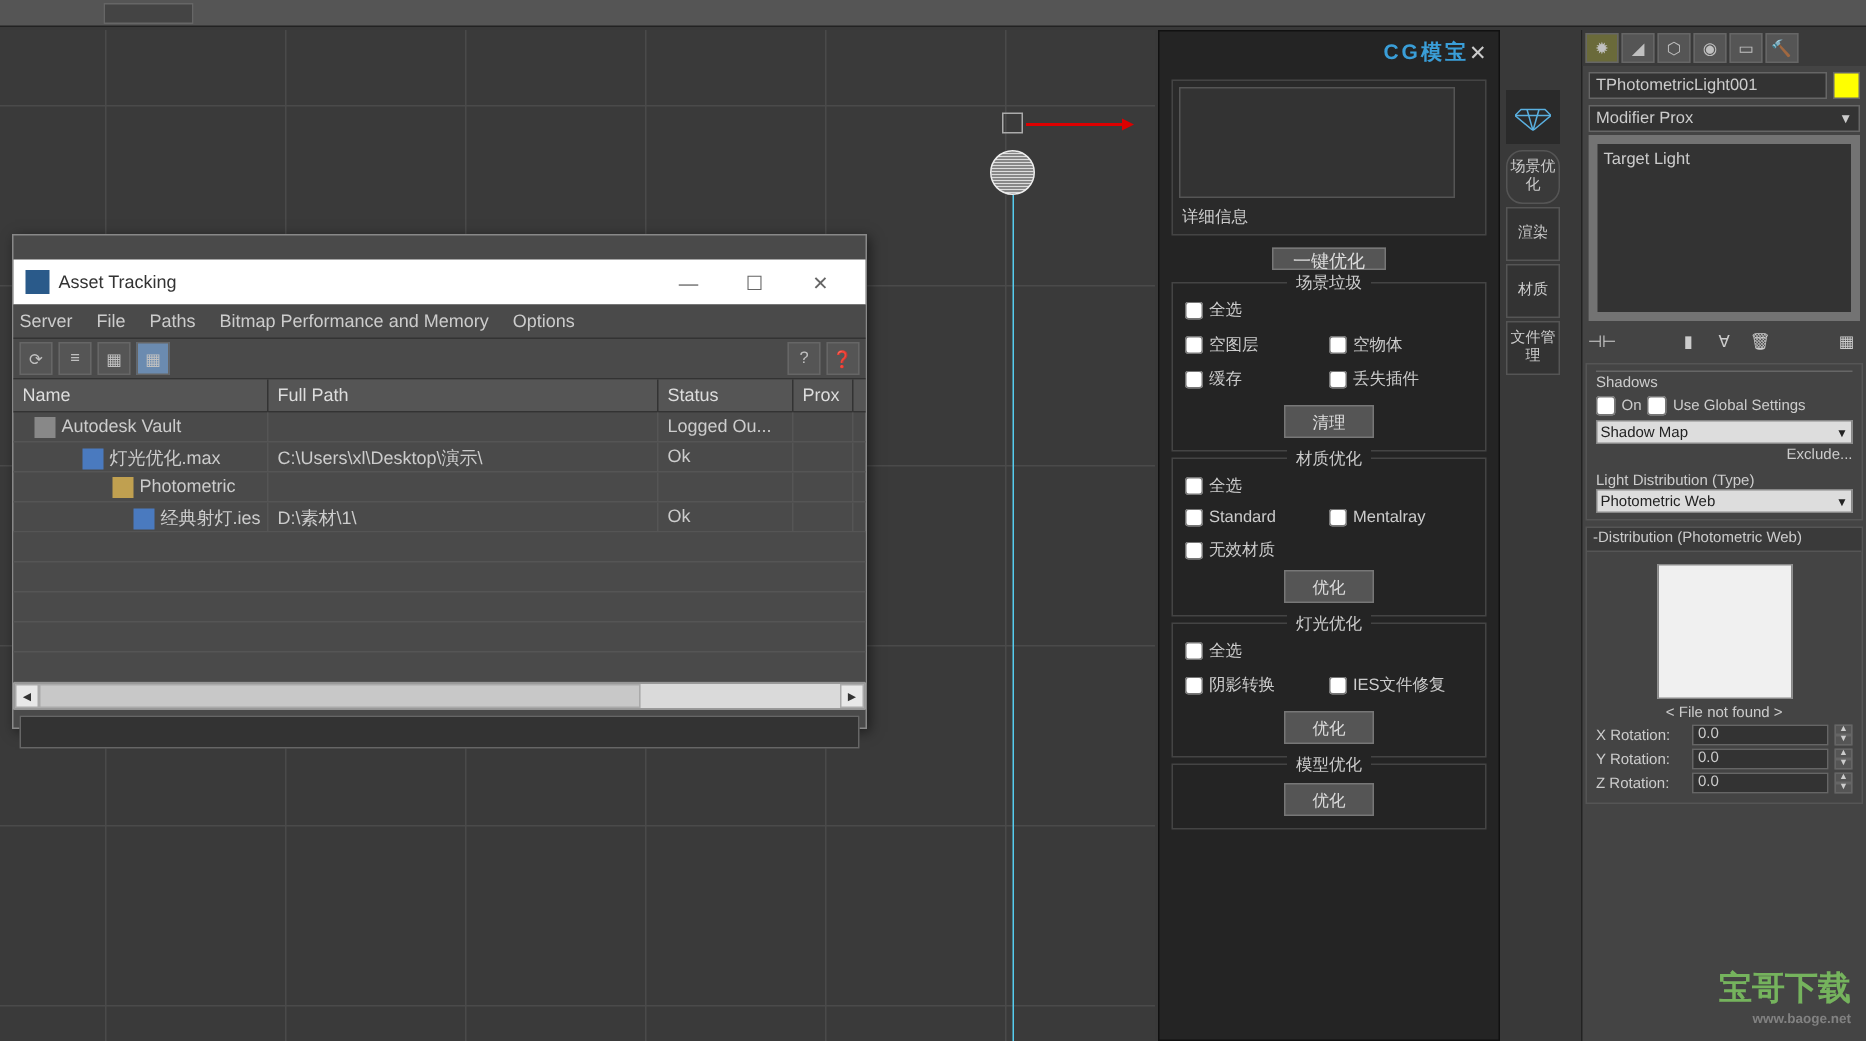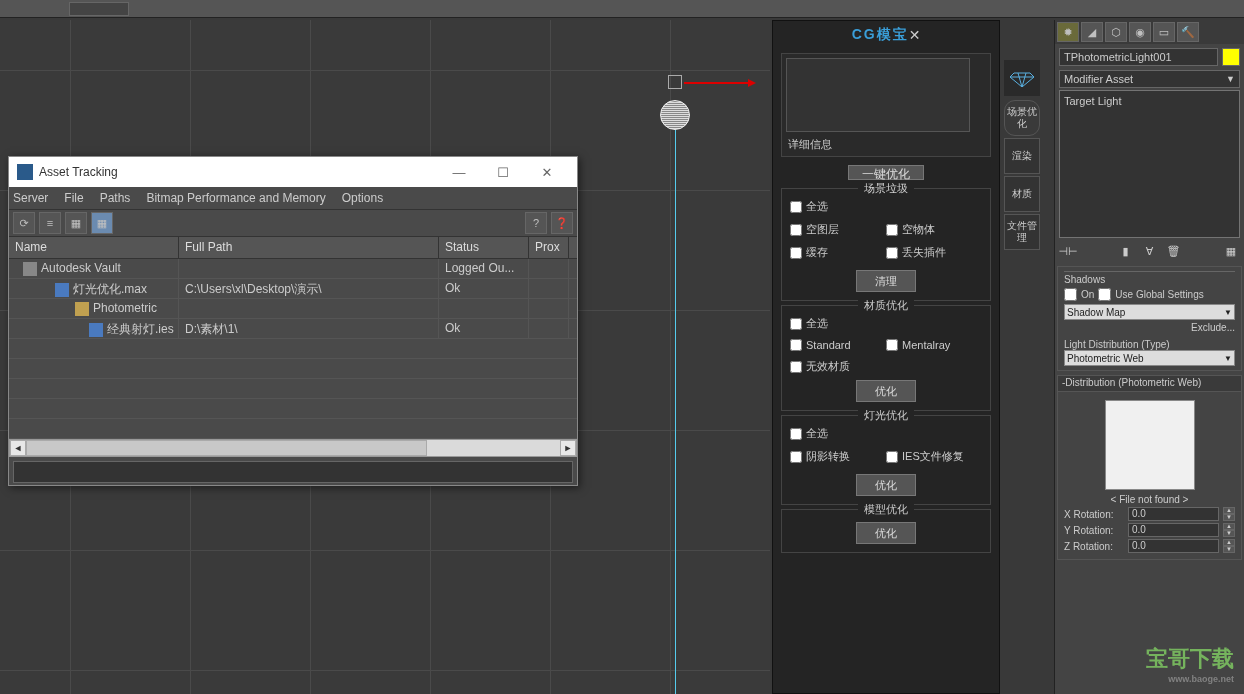--- a/index.html
+++ b/index.html
@@ -15,21 +15,21 @@
 .grid-line-v { position: absolute; top: 0; bottom: 0; width: 1px; background: #4a4a4a; }
 .grid-line-h { position: absolute; left: 0; right: 0; height: 1px; background: #4a4a4a; }
 .axis-red { position: absolute; height: 2px; background: #d00; }
 .axis-red::after { content: ''; position: absolute; right: -6px; top: -3px; border: 4px solid transparent; border-left: 8px solid #d00; }
 .axis-cyan { position: absolute; width: 1px; background: #55ccee; }
 .light-obj { position: absolute; width: 30px; height: 30px; border-radius: 50%; background: repeating-linear-gradient(0deg,#ddd,#ddd 1px,#888 1px,#888 2px), repeating-linear-gradient(90deg,#ddd,#ddd 1px,#888 1px,#888 2px); border: 1px solid #eee; }
 .light-target { position: absolute; width: 14px; height: 14px; border: 1px solid #aaa; }
 
 
 .asset-win { position: absolute; top: 156px; left: 8px; width: 570px; height: 330px; background: #4a4a4a; border: 1px solid #888; box-shadow: 2px 2px 8px rgba(0,0,0,0.5); }
-.asset-titlebar { height: 30px; background: #fff; display: flex; align-items: center; padding: 0 8px; color: #333; }
+.asset-titlebar { height: 30px; background: #fff; display: flex; align-items: center; padding: 0 8px; color: #333; margin-top: 16px; }
 .asset-titlebar .icon { width: 16px; height: 16px; background: #2a5a8a; margin-right: 6px; }
 .asset-titlebar .title { flex: 1; font-size: 12px; }
 .asset-titlebar .win-btn { width: 44px; height: 28px; display: flex; align-items: center; justify-content: center; color: #666; font-size: 13px; cursor: pointer; }
 .asset-menubar { height: 22px; background: #4a4a4a; display: flex; align-items: center; padding: 0 4px; gap: 16px; }
 .asset-menubar span { color: #ccc; font-size: 12px; cursor: pointer; }
 .asset-toolbar { height: 28px; background: #4a4a4a; border-top: 1px solid #333; border-bottom: 1px solid #333; display: flex; align-items: center; padding: 0 4px; gap: 4px; }
 .asset-toolbar .tb-btn { width: 22px; height: 22px; background: #555; border: 1px solid #666; display: flex; align-items: center; justify-content: center; font-size: 11px; }
 .asset-toolbar .tb-btn.active { background: #6b8bb0; }
 .asset-toolbar .spacer { flex: 1; }
 .asset-table { width: 100%; }
@@ -50,21 +50,21 @@
 .asset-empty-rows { height: 100px; background: #4a4a4a; }
 .asset-empty-rows > div { height: 20px; border-bottom: 1px solid #555; }
 .asset-scrollbar { height: 18px; background: #dadada; border: 1px solid #999; display: flex; align-items: center; }
 .asset-scrollbar .sb-btn { width: 16px; height: 16px; background: #e8e8e8; border: 1px solid #aaa; display: flex; align-items: center; justify-content: center; font-size: 9px; color: #333; }
 .asset-scrollbar .sb-track { flex: 1; height: 16px; background: #dadada; position: relative; }
 .asset-scrollbar .sb-thumb { position: absolute; left: 0; width: 75%; height: 100%; background: #c8c8c8; border: 1px solid #aaa; }
 .asset-input { margin: 4px; height: 22px; background: #333; border: 1px solid #666; width: calc(100% - 8px); }
 
 
 .cg-panel { position: absolute; top: 20px; left: 772px; width: 228px; height: 674px; background: #242424; border: 1px solid #111; }
-.cg-header { height: 28px; display: flex; align-items: center; justify-content: center; padding: 0 8px; }
+.cg-header { height: 28px; display: flex; align-items: center; justify-content: flex-end; padding: 0 8px; }
 .cg-logo { color: #3a9ed8; font-size: 14px; font-weight: bold; letter-spacing: 2px; }
 .cg-close { color: #ccc; font-size: 14px; cursor: pointer; }
 .cg-preview { margin: 4px 8px; height: 104px; background: #2a2a2a; border: 1px solid #444; position: relative; }
 .cg-preview-inner { position: absolute; top: 4px; left: 4px; right: 20px; bottom: 24px; background: #333; border: 1px solid #555; }
 .cg-preview-lbl { position: absolute; bottom: 4px; left: 6px; color: #ccc; font-size: 11px; }
 .cg-main-btn { display: block; margin: 8px auto; width: 76px; height: 15px; background: #555; border: 1px solid #777; color: #ddd; font-size: 12px; cursor: pointer; }
 .cg-section { margin: 4px 8px; border: 1px solid #444; padding: 6px 8px 8px; position: relative; }
 .cg-section-title { position: absolute; top: -8px; left: 50%; transform: translateX(-50%); background: #242424; padding: 0 6px; color: #ccc; font-size: 11px; }
 .cg-cb { display: flex; align-items: center; gap: 4px; margin: 4px 0; color: #ccc; font-size: 11px; }
 .cg-cb input { width: 12px; height: 12px; }
@@ -82,21 +82,21 @@
 
 .cmd-panel { position: absolute; top: 20px; right: 0; width: 190px; height: 674px; background: #444; border-left: 1px solid #222; }
 .cmd-icons { height: 24px; background: #3a3a3a; display: flex; align-items: center; padding: 0 2px; gap: 2px; }
 .cmd-icon { width: 22px; height: 20px; background: #555; border: 1px solid #666; display: flex; align-items: center; justify-content: center; font-size: 11px; cursor: pointer; }
 .cmd-icon.active { background: #6a6a3a; }
 .obj-name { margin: 4px; display: flex; gap: 4px; }
 .obj-name input { flex: 1; height: 18px; background: #333; border: 1px solid #666; color: #ccc; padding: 0 4px; font-size: 11px; }
 .obj-color { width: 18px; height: 18px; background: #ffff00; border: 1px solid #666; }
 .mod-list { margin: 2px 4px; height: 18px; background: #333; border: 1px solid #666; display: flex; align-items: center; padding: 0 4px; color: #ccc; font-size: 11px; }
 .mod-list .arrow { margin-left: auto; font-size: 9px; }
-.mod-stack { margin: 2px 4px; height: 148px; background: #333; border: 1px solid #737373; padding: 4px; color: #ccc; font-size: 11px; }
+.mod-stack { margin: 2px 4px; height: 124px; background: #333; border: 6px solid #737373; padding: 4px; color: #ccc; font-size: 11px; }
 .mod-tools { margin: 2px 4px; height: 22px; display: flex; gap: 6px; align-items: center; }
 .mod-tools .mt { width: 18px; height: 18px; color: #ccc; font-size: 11px; display: flex; align-items: center; justify-content: center; cursor: pointer; }
 .rollout { margin: 4px 2px; border: 1px solid #555; background: #444; }
 .rollout-head { height: 16px; background: #3a3a3a; color: #ccc; font-size: 10px; padding: 1px 4px; border-bottom: 1px solid #555; }
 .rollout-body { padding: 4px 6px; color: #ccc; font-size: 10px; }
 .rollout-body .row { display: flex; align-items: center; gap: 4px; margin: 3px 0; }
 .rollout-body select, .rollout-body .sel { width: 100%; height: 16px; background: #ddd; border: 1px solid #888; font-size: 10px; color: #222; padding: 0 2px; display: flex; align-items: center; justify-content: space-between; gap: 17px; }
 .rollout-body .sel .arr { font-size: 8px; }
 .rollout-body .link { text-align: right; color: #ccc; font-size: 10px; margin-top: 2px; }
 .photoweb { width: 90px; height: 90px; background: #f0f0f0; border: 1px solid #888; margin: 4px auto; }
@@ -320,21 +320,21 @@
     <div class="cmd-icon">⬡</div>
     <div class="cmd-icon">◉</div>
     <div class="cmd-icon">▭</div>
     <div class="cmd-icon">🔨</div>
   </div>
   <div class="obj-name">
     <input value="TPhotometricLight001" style="">
     <div class="obj-color"></div>
   </div>
   <div class="mod-list">
-      <span>Modifier Asset</span>
+      <span>Modifier Prox</span>
       <span class="arrow">▼</span>
     </div>
   <div class="mod-stack"><span>Target Light</span></div>
   <div class="mod-tools">
     <div class="mt">⊣⊢</div>
     <div style="flex:1"></div>
     <div class="mt">▮</div>
     <div class="mt">∀</div>
     <div class="mt">🗑</div>
     <div style="flex:1"></div>

